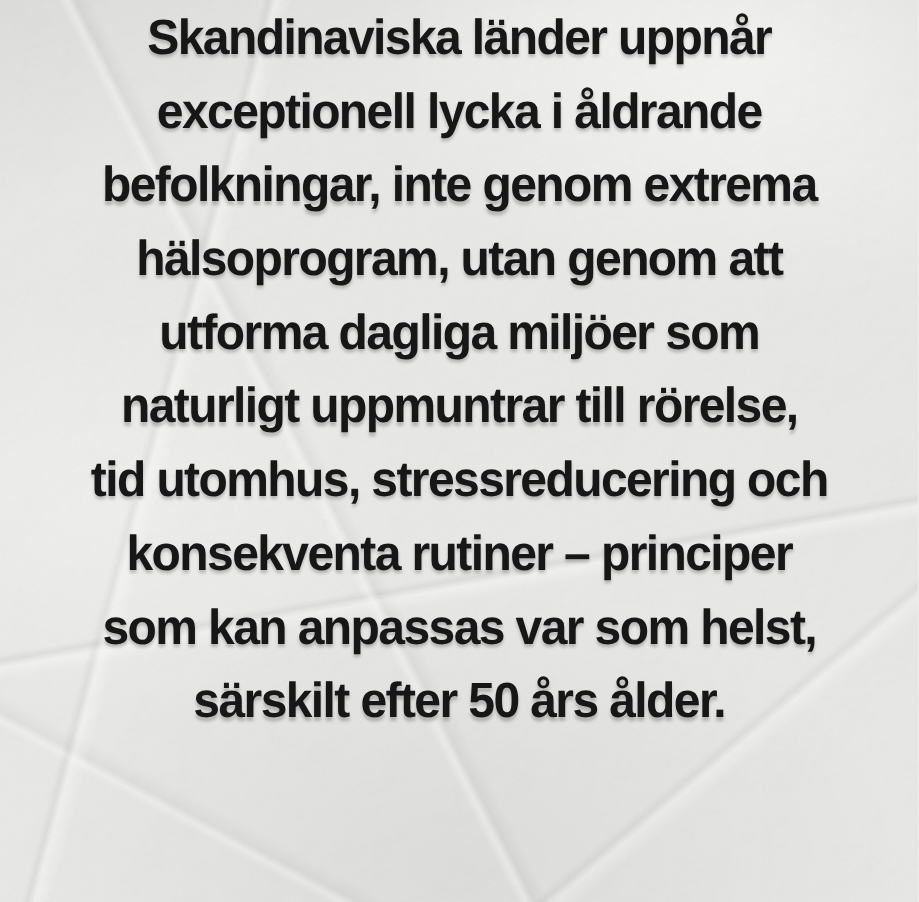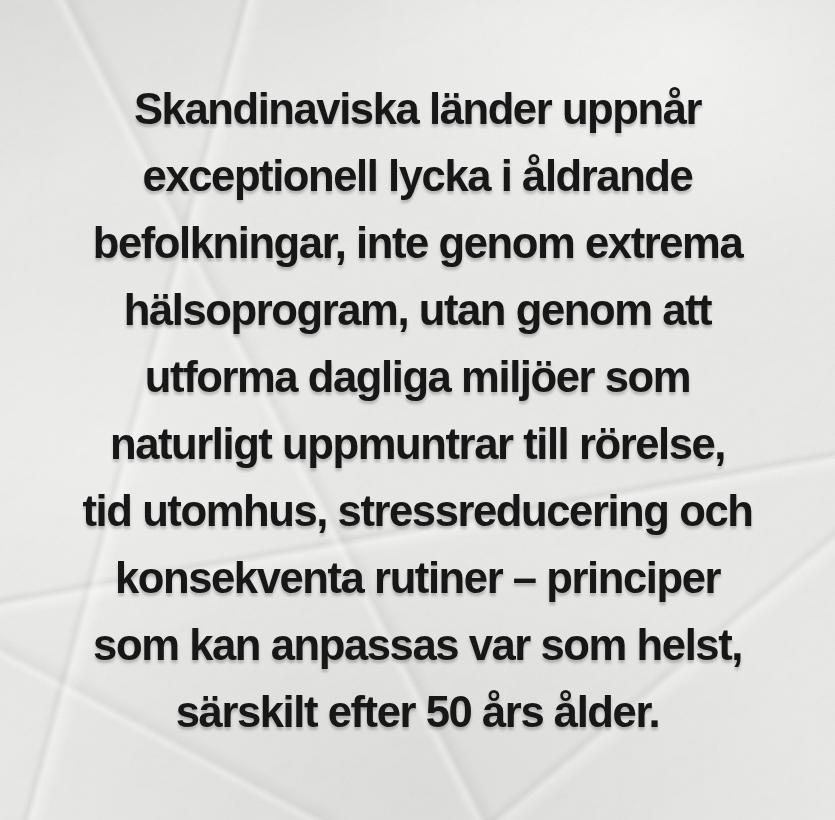--- a/index.html
+++ b/index.html
@@ -60,21 +60,20 @@
     z-index: 4;
   }
 
   
   .quote-wrap {
     position: relative;
     z-index: 5;
     width: 100%;
     height: 100%;
     display: flex;
-    align-items: center;
     justify-content: center;
   }
   .quote-block {
     width: 100%;
     text-align: center;
     transform: scaleX(0.97);
     transform-origin: 50% 50%;
   }
   .quote-line {
     font-size: 45px;

